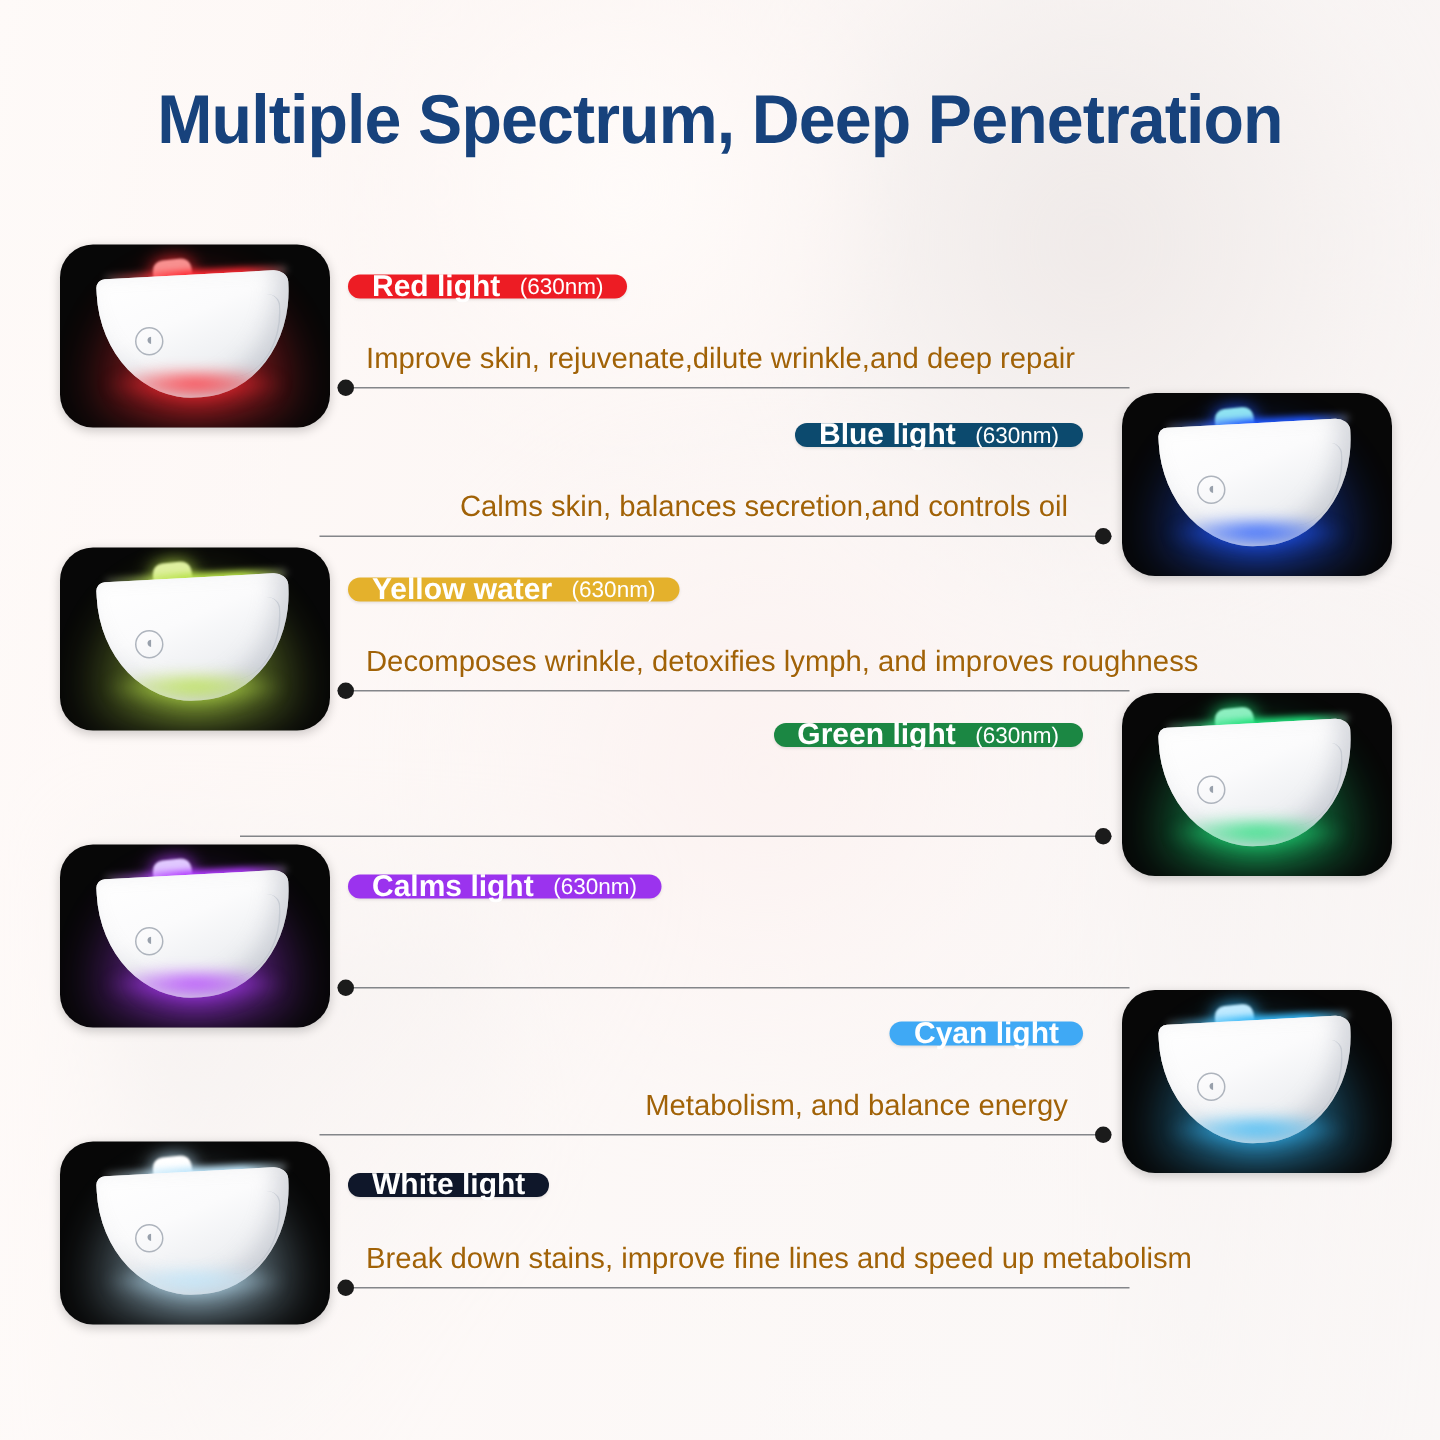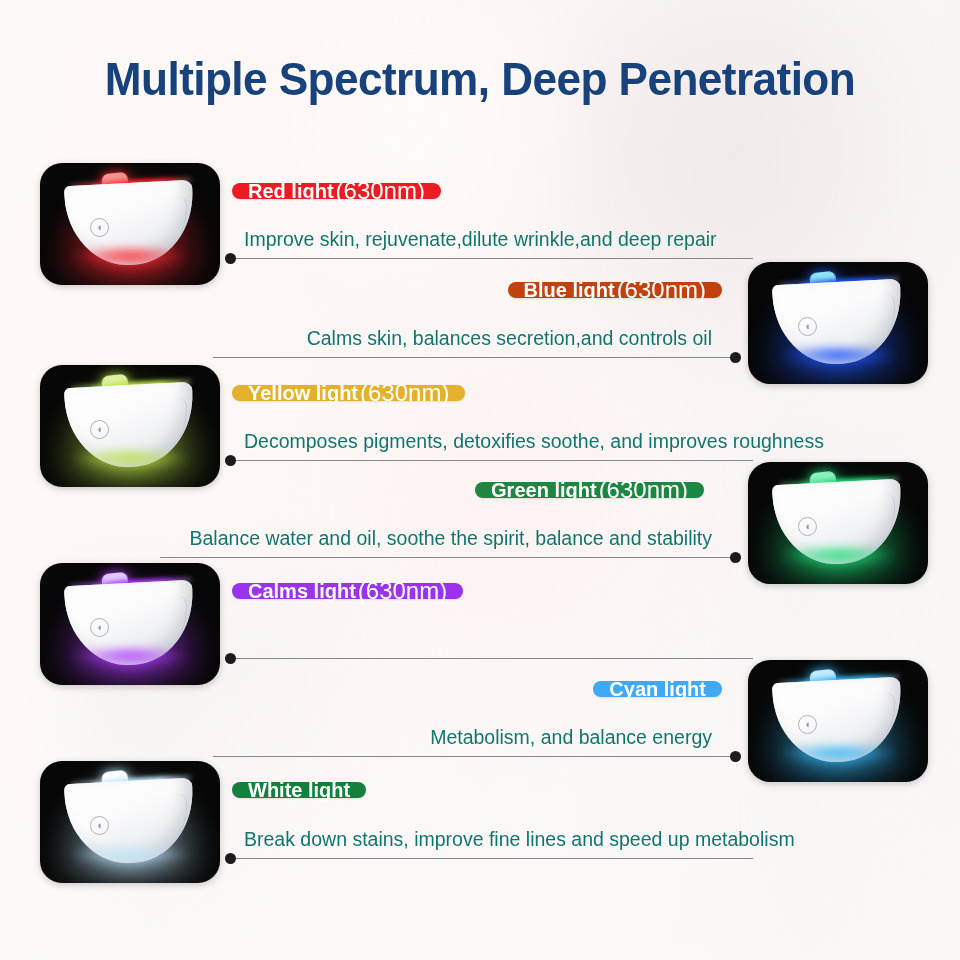--- a/index.html
+++ b/index.html
@@ -140,27 +140,27 @@
     display:inline-flex; align-items:center;
     padding:0 16px;
     border-radius:18px;
     white-space:nowrap;
     color:#ffffff;
     font-size:20px;
     line-height:1;
     box-shadow:0 1px 2px rgba(0,0,0,.1);
   }
   .pill .pname { font-weight:bold; }
-  .pill .pnm   { font-weight:normal; margin-left:2px; font-size:24px; }
+  .pill .pnm   { font-weight:normal; margin-left:13px; font-size:15px; }
 
   
   .desc {
     position:absolute;
     font-size:19.5px;
-    color:#0f766e;
+    color:#a16207;
     white-space:nowrap;
     text-shadow:0 1px 0 rgba(255,255,255,.5);
   }
 
   
   .rule { position:absolute; height:11px; }
   .rule .bar {
     position:absolute; top:5px; left:0; width:100%; height:1.3px;
     background:#6f7277; opacity:.85;
   }
@@ -208,61 +208,60 @@
     </div>
     <div class="thumb" style="left: 748px; top: 262px;">
       <div class="glow-halo" style="background:radial-gradient(ellipse at 50% 78%, #1f57ff 0%, rgba(0,0,0,0) 68%)"></div>
       <div class="tab" style="background:#8fe3f2; box-shadow:0 0 12px #1f57ff"></div>
       <div class="glow-top" style="background:linear-gradient(90deg, rgba(255,255,255,.15), #1f57ff 45%, #1f57ff 75%, rgba(255,255,255,.2))"></div>
       <div class="body"></div>
       <div class="rim"></div>
       <div class="glow-bottom" style="background:radial-gradient(ellipse at 50% 35%, #1f57ff 0%, rgba(0,0,0,0) 72%)"></div>
       <div class="btn">◖</div>
     </div>
-    <div class="pill" style="top: 282px; background: #c2410c; left: auto; right: 238px; text-align: center;">
+    <div class="pill" style="top: 282px; background: #0c4a6e; left: auto; right: 238px; text-align: center;">
       <span class="pname">Blue light</span>
       <span class="pnm">(630nm)</span>
     </div>
     <div class="desc" style="top: 327px; right: 248px;">Calms skin, balances secretion,and controls oil</div>
     <div class="rule dot-right" style="left: 213px; width: 528px; top: 352px;">
       <div class="bar"></div>
       <div class="dot"></div>
     </div>
     <div class="thumb" style="left: 40px; top: 365px;">
       <div class="glow-halo" style="background:radial-gradient(ellipse at 50% 78%, #b9e24a 0%, rgba(0,0,0,0) 68%)"></div>
       <div class="tab" style="background:#dff0a0; box-shadow:0 0 12px #b9e24a"></div>
       <div class="glow-top" style="background:linear-gradient(90deg, rgba(255,255,255,.15), #b9e24a 45%, #b9e24a 75%, rgba(255,255,255,.2))"></div>
       <div class="body"></div>
       <div class="rim"></div>
       <div class="glow-bottom" style="background:radial-gradient(ellipse at 50% 35%, #b9e24a 0%, rgba(0,0,0,0) 72%)"></div>
       <div class="btn">◖</div>
     </div>
     <div class="pill" style="top: 385px; background: rgb(228, 177, 44); left: 232px;">
-      <span class="pname">Yellow light</span>
-      <span class="pnm">(630nm)</span>
-    </div>
-    <div class="desc" style="top: 430px; left: 244px;">Decomposes pigments, detoxifies soothe, and improves roughness</div>
+      <span class="pname">Yellow water</span>
+      <span class="pnm">(630nm)</span>
+    </div>
+    <div class="desc" style="top: 430px; left: 244px;">Decomposes wrinkle, detoxifies lymph, and improves roughness</div>
     <div class="rule dot-left" style="left: 225px; width: 528px; top: 455px;">
       <div class="bar"></div>
       <div class="dot"></div>
     </div>
     <div class="thumb" style="left: 748px; top: 462px;">
       <div class="glow-halo" style="background:radial-gradient(ellipse at 50% 78%, #1fe07a 0%, rgba(0,0,0,0) 68%)"></div>
       <div class="tab" style="background:#8defc0; box-shadow:0 0 12px #1fe07a"></div>
       <div class="glow-top" style="background:linear-gradient(90deg, rgba(255,255,255,.15), #1fe07a 45%, #1fe07a 75%, rgba(255,255,255,.2))"></div>
       <div class="body"></div>
       <div class="rim"></div>
       <div class="glow-bottom" style="background:radial-gradient(ellipse at 50% 35%, #1fe07a 0%, rgba(0,0,0,0) 72%)"></div>
       <div class="btn">◖</div>
     </div>
-    <div class="pill" style="top: 482px; background: rgb(27, 135, 67); left: auto; right: 256px;">
+    <div class="pill" style="top: 482px; background: rgb(27, 135, 67); left: auto; right: 238px;">
       <span class="pname">Green light</span>
       <span class="pnm">(630nm)</span>
     </div>
-    <div class="desc" style="top: 527px; right: 248px;">Balance water and oil, soothe the spirit, balance and stability</div>
     <div class="rule dot-right" style="left: 160px; width: 581px; top: 552px;">
       <div class="bar"></div>
       <div class="dot"></div>
     </div>
     <div class="thumb" style="left: 40px; top: 563px;">
       <div class="glow-halo" style="background:radial-gradient(ellipse at 50% 78%, #b23cff 0%, rgba(0,0,0,0) 68%)"></div>
       <div class="tab" style="background:#e0c8ff; box-shadow:0 0 12px #b23cff"></div>
       <div class="glow-top" style="background:linear-gradient(90deg, rgba(255,255,255,.15), #b23cff 45%, #b23cff 75%, rgba(255,255,255,.2))"></div>
       <div class="body"></div>
       <div class="rim"></div>
@@ -296,21 +295,21 @@
     </div>
     <div class="thumb" style="left: 40px; top: 761px;">
       <div class="glow-halo" style="background:radial-gradient(ellipse at 50% 78%, #bfe6fb 0%, rgba(0,0,0,0) 68%)"></div>
       <div class="tab" style="background:#ffffff; box-shadow:0 0 12px #bfe6fb"></div>
       <div class="glow-top" style="background:linear-gradient(90deg, rgba(255,255,255,.15), #bfe6fb 45%, #bfe6fb 75%, rgba(255,255,255,.2))"></div>
       <div class="body"></div>
       <div class="rim"></div>
       <div class="glow-bottom" style="background:radial-gradient(ellipse at 50% 35%, #bfe6fb 0%, rgba(0,0,0,0) 72%)"></div>
       <div class="btn">◖</div>
     </div>
-    <div class="pill" style="top: 782px; background: #15803d; left: 232px;">
+    <div class="pill" style="top: 782px; background: #0f172a; left: 232px;">
       <span class="pname">White light</span>
     </div>
     <div class="desc" style="top: 828px; left: 244px;">Break down stains, improve fine lines and speed up metabolism</div>
     <div class="rule dot-left" style="left: 225px; width: 528px; top: 853px;">
       <div class="bar"></div>
       <div class="dot"></div>
     </div>
   </div>
 
 </body></html>

